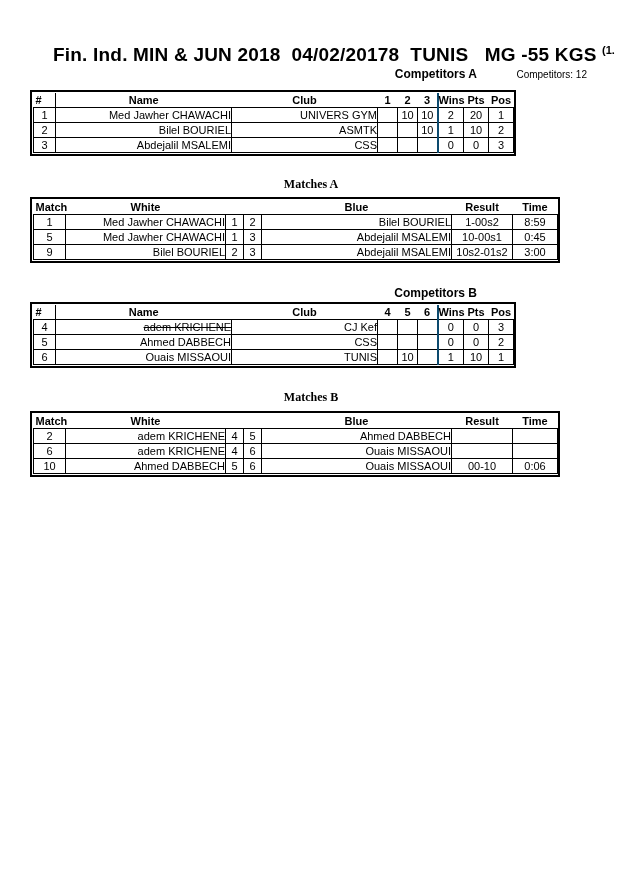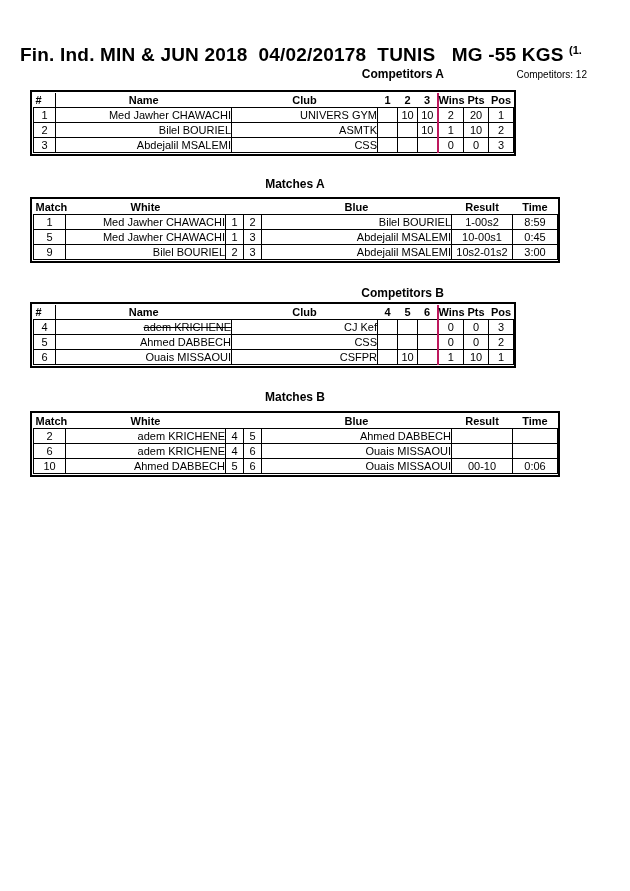--- a/index.html
+++ b/index.html
@@ -2,37 +2,37 @@
 <html><head>
 <meta charset="utf-8">
 <style>
   html, body { margin: 0; padding: 0; }
   body {
     width: 630px; height: 891px;
     background: #ffffff; color: #000000;
     font-family: "Liberation Sans", sans-serif;
     position: relative; overflow: hidden;
   }
-  .abs { position: absolute; }
+  .abs { position: absolute; margin-left: 33px; }
 
   .page-title {
     left: 20px; top: 44px;
     font-size: 19px; font-weight: bold;
     white-space: pre; letter-spacing: 0.2px;
   }
   .title-sup {
     font-size: 11px; font-weight: bold;
     vertical-align: 7px; letter-spacing: 0;
   }
   .section-heading {
     font-size: 12px; font-weight: bold;
     text-align: center; white-space: pre;
   }
   .comp-heading { left: 30px; width: 414px; text-align: right; }
-  .match-heading { left: 30px; width: 530px; }
+  .match-heading { left: 13px; width: 530px; font-family: Liberation Serif, serif; }
   .competitors-count {
     top: 69px; right: 43px;
     font-size: 10px; white-space: pre;
   }
 
   .tbl-wrap {
     position: absolute;
     border: 2px solid #000;
     padding: 1px;
     background: #fff;
@@ -53,21 +53,21 @@
   }
   th {
     font-weight: bold;
     border: none;
     border-bottom: 1px solid #000;
   }
   td { border: 1px solid #000; }
   .left { text-align: right; padding-left: 4px; }
   .hleft { text-align: left; padding-left: 2px; }
   th.sep-r { border-right: 1px solid #000; }
-  .thick-l { border-left: 2px solid #be185d; }
+  .thick-l { border-left: 2px solid #0c4a6e; }
   .strike { text-decoration: line-through; }
 </style>
 </head>
 <body>
 
 <div class="abs page-title"><span>Fin. Ind. MIN &amp; JUN 2018  04/02/20178  TUNIS   MG -55 KGS</span> <span class="title-sup">(1.</span></div>
 
 <div class="abs section-heading comp-heading" style="top:67px">Competitors A</div>
 <div class="abs competitors-count">Competitors: 12</div>
 
@@ -232,21 +232,21 @@
       <td></td>
       <td></td>
       <td></td>
       <td class="thick-l">0</td>
       <td>0</td>
       <td>2</td>
     </tr>
     <tr>
       <td>6</td>
       <td class="left">Ouais MISSAOUI</td>
-      <td class="left">CSFPR</td>
+      <td class="left">TUNIS</td>
       <td></td>
       <td>10</td>
       <td></td>
       <td class="thick-l">1</td>
       <td>10</td>
       <td>1</td>
     </tr>
   </tbody>
     </table>
 </div>

